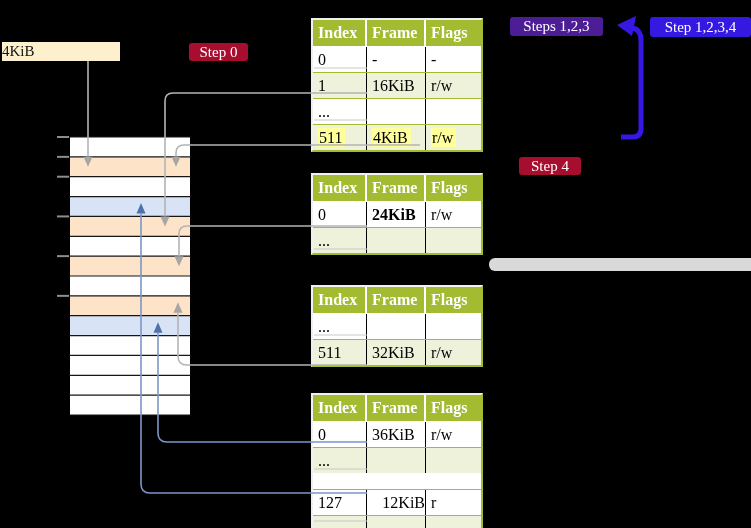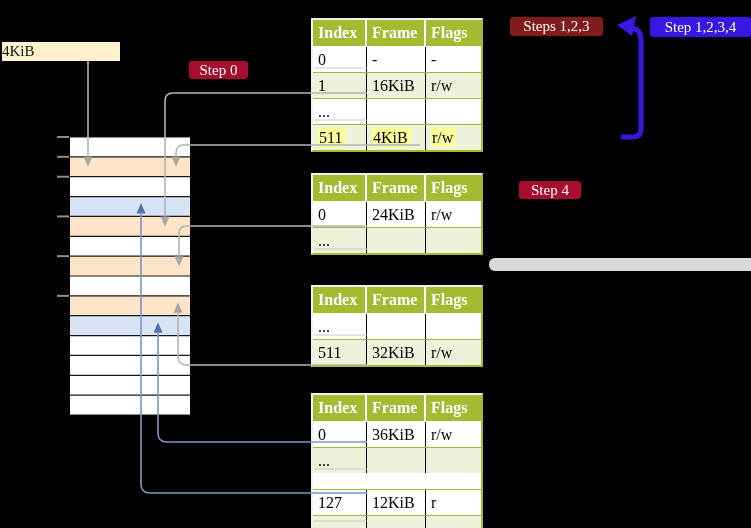--- a/index.html
+++ b/index.html
@@ -81,21 +81,21 @@
         </div>
       </div>
       <div class="ptable" style="left: 311px; top: 173px;">
         <div class="thead">
           <div class="hcell" style="width: 54px;">Index</div>
           <div class="hcell" style="width: 59px;">Frame</div>
           <div class="hcell" style="width: 55px;">Flags</div>
         </div>
         <div class="trow first" style="background: rgb(255, 255, 255);">
           <div class="tcell" style="width: 54px;">0</div>
-          <div class="tcell" style="width: 59px;">24KiB</div>
+          <div class="tcell" style="width: 59px; font-weight: bold;">24KiB</div>
           <div class="tcell" style="width: 55px;">r/w</div>
         </div>
         <div class="trow" style="background: rgb(238, 242, 218);">
           <div class="tcell" style="width: 54px;">...</div>
           <div class="tcell" style="width: 59px;"></div>
           <div class="tcell" style="width: 55px;"></div>
         </div>
       </div>
       <div class="ptable" style="left: 311px; top: 285px;">
         <div class="thead">
@@ -125,35 +125,35 @@
           <div class="tcell" style="width: 59px;">36KiB</div>
           <div class="tcell" style="width: 55px;">r/w</div>
         </div>
         <div class="trow" style="background: rgb(238, 242, 218);">
           <div class="tcell" style="width: 54px;">...</div>
           <div class="tcell" style="width: 59px;"></div>
           <div class="tcell" style="width: 55px;"></div>
         </div>
         <div class="trow" style="background: rgb(255, 255, 255); margin-top: 16px;">
           <div class="tcell" style="width: 54px;">127</div>
-          <div class="tcell" style="width: 59px;">12KiB</div>
+          <div class="tcell" style="width: 59px; text-align: right;">12KiB</div>
           <div class="tcell" style="width: 55px;">r</div>
         </div>
         <div class="trow" style="background: rgb(238, 242, 218);">
           <div class="tcell" style="width: 54px;">...</div>
           <div class="tcell" style="width: 59px;"></div>
           <div class="tcell" style="width: 55px;"></div>
         </div>
       </div>
     </div>
   <div id="badges">
-      <div class="badge" style="left: 189px; top: 61px; width: 59px; height: 18px; line-height: 18px; background: rgb(166, 13, 46);">Step 0</div>
-      <div class="badge" style="left: 510px; top: 17px; width: 93px; height: 19px; line-height: 19px; background: #7f1d1d;">Steps 1,2,3</div>
+      <div class="badge" style="left: 189px; top: 43px; width: 59px; height: 18px; line-height: 18px; background: rgb(166, 13, 46);">Step 0</div>
+      <div class="badge" style="left: 510px; top: 17px; width: 93px; height: 19px; line-height: 19px; background: #4c1d95;">Steps 1,2,3</div>
       <div class="badge" style="left: 650px; top: 17px; width: 101px; height: 20px; line-height: 20px; background: rgb(53, 25, 227);">Step 1,2,3,4</div>
-      <div class="badge" style="left: 519px; top: 157px; width: 62px; height: 18px; line-height: 18px; background: rgb(166, 13, 46); margin-top: 24px;">Step 4</div>
+      <div class="badge" style="left: 519px; top: 157px; width: 62px; height: 18px; line-height: 18px; background: rgb(166, 13, 46);">Step 4</div>
     </div>
   <div id="light-bar"></div>
   <svg id="overlay" width="751" height="528">
       <line x1="69" y1="137" x2="191" y2="137" stroke="#161616" stroke-width="1.2"></line>
       <line x1="69" y1="156.857" x2="191" y2="156.857" stroke="#161616" stroke-width="1.2"></line>
       <line x1="69" y1="176.714" x2="191" y2="176.714" stroke="#161616" stroke-width="1.2"></line>
       <line x1="69" y1="196.571" x2="191" y2="196.571" stroke="#161616" stroke-width="1.2"></line>
       <line x1="69" y1="216.428" x2="191" y2="216.428" stroke="#161616" stroke-width="1.2"></line>
       <line x1="69" y1="236.285" x2="191" y2="236.285" stroke="#161616" stroke-width="1.2"></line>
       <line x1="69" y1="256.142" x2="191" y2="256.142" stroke="#161616" stroke-width="1.2"></line>

